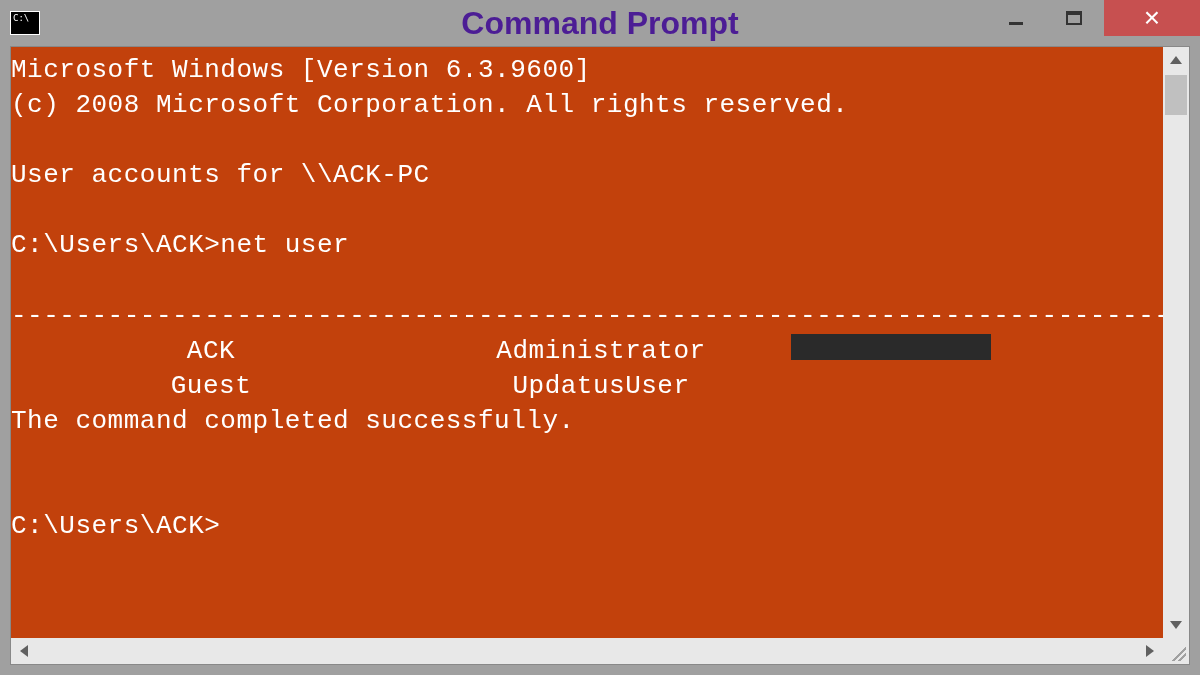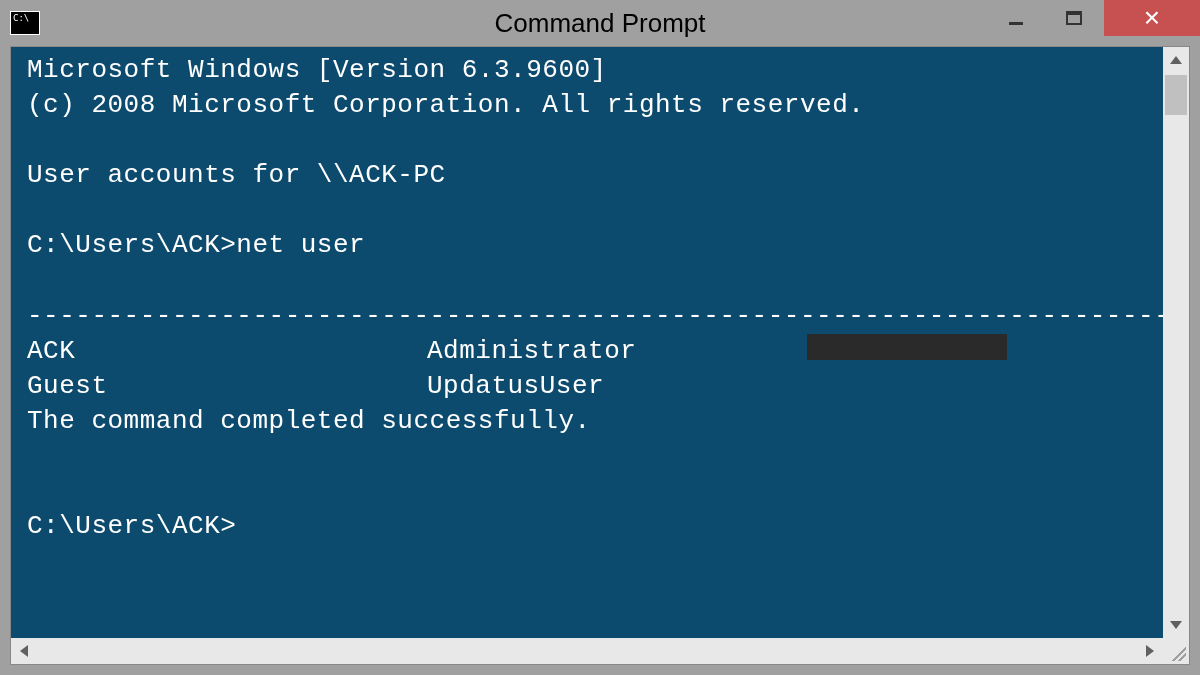--- a/index.html
+++ b/index.html
@@ -38,23 +38,23 @@
       font-size: 9px;
       font-family: monospace;
       position: absolute;
       top: 1px;
       left: 2px;
     }
     .title-text {
       position: absolute;
       left: 50%;
       transform: translateX(-50%);
-      color: #000000;
-      font-size: 26px;
-      font-weight: 400;
+      color: #4c1d95;
+      font-size: 32px;
+      font-weight: 700;
     }
     .window-controls {
       position: absolute;
       right: 0;
       top: 0;
       display: flex;
       height: 36px;
     }
     .ctrl-btn {
       width: 60px;
@@ -96,26 +96,26 @@
       border: 1px solid #888;
     }
     .console-wrap {
       flex: 1;
       display: flex;
       background: #000;
       position: relative;
     }
     .console {
       flex: 1;
-      background: #0c4a6e;
+      background: #c2410c;
       color: #fff;
       font-family: "Consolas", "Courier New", monospace;
       font-size: 26px;
       line-height: 1.35;
-      padding: 6px 16px;
+      padding: 6px 0;
       white-space: pre;
       overflow: hidden;
       letter-spacing: 0.5px;
     }
     .vscroll {
       width: 26px;
       background: #e8e8e8;
       display: flex;
       flex-direction: column;
     }
@@ -175,21 +175,21 @@
     }
     .redact {
       display: inline-block;
       background: #2a2a2a;
       width: 200px;
       height: 26px;
       vertical-align: middle;
     }
     .cmd-row { display: block; }
     .user-row { display: flex; }
-    .col { display: inline-block; }
+    .col { display: inline-block; text-align: center; }
     .col1 { width: 400px; }
     .col2 { width: 380px; }
   </style>
 </head>
 <body>
 
 <div class="window">
   <div class="titlebar">
     <div class="app-icon"></div>
     <div class="title-text">Command Prompt</div>

